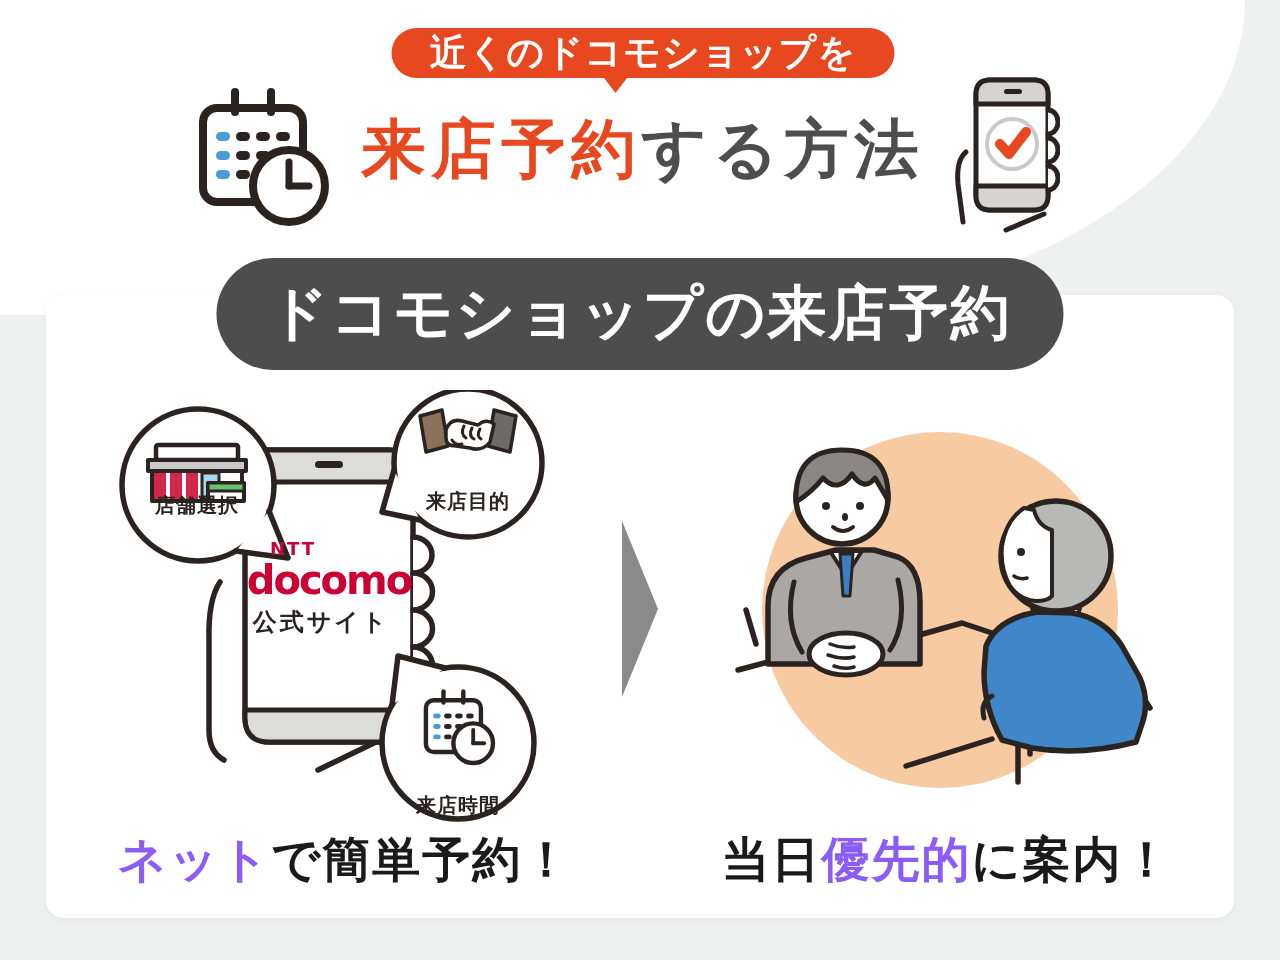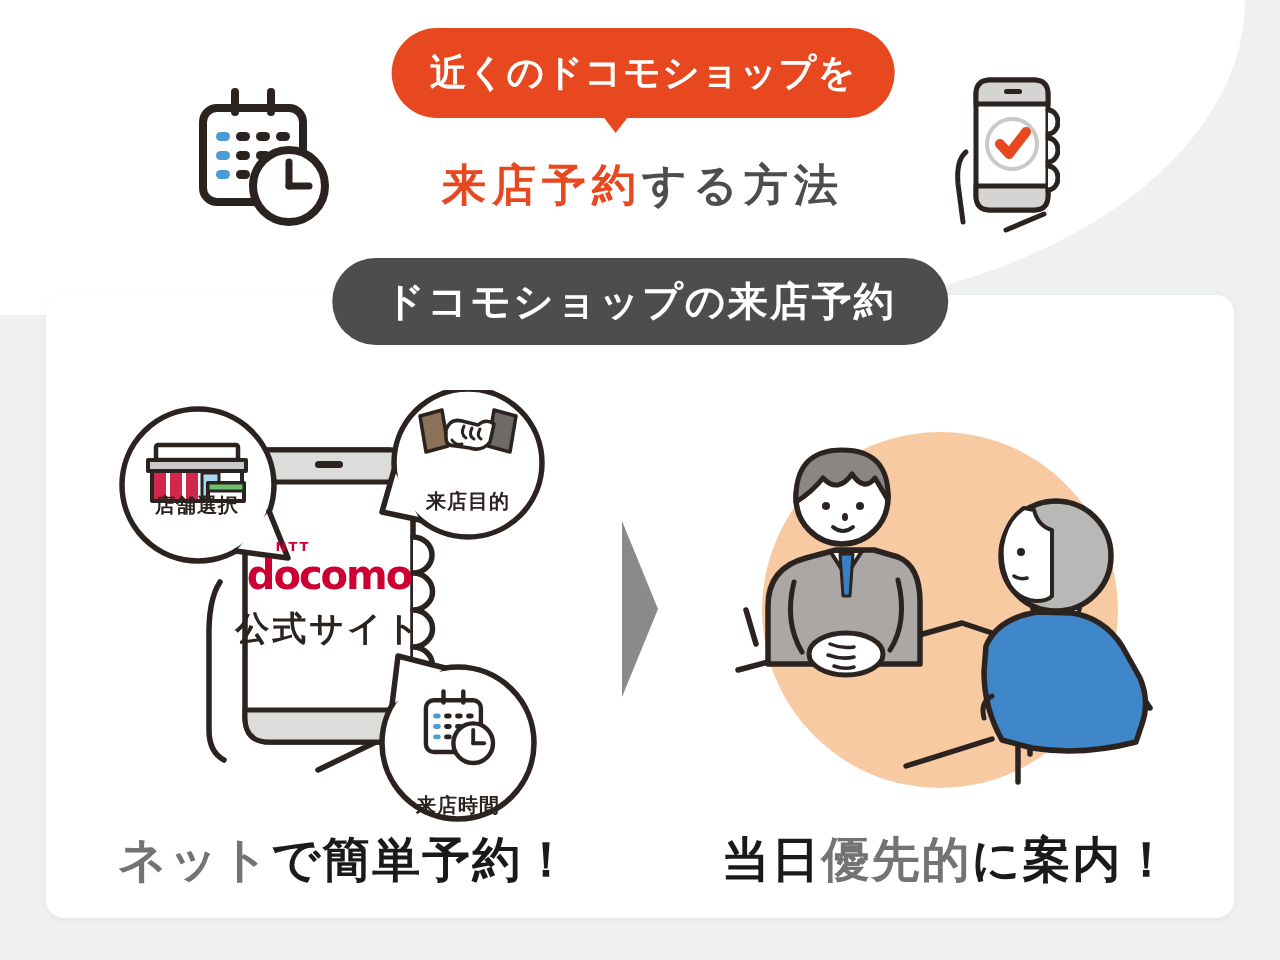--- a/index.html
+++ b/index.html
@@ -24,76 +24,76 @@
   .hdr-phone { position:absolute; left:948px; top:62px; }
   .header-center {
     position:absolute; left:643px; top:28px;
     transform:translateX(-50%);
     display:flex; flex-direction:column; align-items:center;
   }
   .speech-bubble {
     position:relative;
     background:#e8481f; color:#ffffff;
     font-size:37px; font-weight:bold; letter-spacing:1px;
-    padding:20px 38px; border-radius:999px;
+    padding:0 38px; border-radius:999px;
     white-space:nowrap;
   }
   .speech-bubble .tail {
     position:absolute; bottom:-15px; left:42%;
     width:0; height:0;
     border-left:13px solid transparent;
     border-right:13px solid transparent;
     border-top:17px solid #e8481f;
   }
   .main-title {
-    margin-top:38px; white-space:nowrap;
-    font-size:44px; font-weight:bold; letter-spacing:6px;
+    margin-top:28px; white-space:nowrap;
+    font-size:64px; font-weight:bold; letter-spacing:6px;
     color:#4d4d4d;
   }
   .main-title .hl { color:#e8481f; }
   
   .section-pill {
     position:absolute; left:640px; top:258px;
     transform:translateX(-50%);
     background:#4d4d4d; color:#ffffff;
-    font-size:40px; font-weight:bold; letter-spacing:2px;
+    font-size:59px; font-weight:bold; letter-spacing:2px;
     padding:16px 52px; border-radius:999px;
     white-space:nowrap; z-index:3;
   }
   
   .card {
     position:absolute; left:46px; top:295px;
     width:1188px; height:623px;
     background:#ffffff; border-radius:18px;
     box-shadow:0 2px 8px rgba(0,0,0,0.05);
     z-index:1;
   }
   .left-illo { position:absolute; left:64px; top:95px; width:470px; height:460px; }
   .left-illo svg.art { position:absolute; left:0; top:0; }
   .overlay { position:absolute; transform:translateX(-50%); text-align:center; white-space:nowrap; }
   .docomo-logo { left:219px; top:150px; line-height:1; }
-  .docomo-ntt { font-size:13px; font-weight:bold; color:#cc0033; letter-spacing:2px; transform:translateX(-36px); }
+  .docomo-ntt { font-size:18px; font-weight:bold; color:#cc0033; letter-spacing:2px; transform:translateX(-36px); }
   .docomo-word { font-size:40px; font-weight:bold; color:#cc0033; letter-spacing:-2px; margin-top:2px;text-align:right; }
-  .official-site { left:219px; top:216px; font-size:34px; font-weight:bold; color:#2b2320; letter-spacing:3px; }
+  .official-site { left:211px; top:216px; font-size:24px; font-weight:bold; color:#2b2320; letter-spacing:3px; }
   .bubble-label { font-size:20px; font-weight:bold; color:#2b2320; letter-spacing:1px; }
   .bl-1 { left:87px;  top:102px; }
   .bl-2 { left:358px; top:98px; }
   .bl-3 { left:348px; top:402px; }
   .flow-arrow {
     position:absolute; left:576px; top:226px;
     width:36px; height:176px; background:#8a8a8a;
     clip-path:polygon(0 0, 100% 50%, 0 100%);
   }
   .right-illo { position:absolute; left:654px; top:115px; width:480px; height:420px; }
   .caption {
     position:absolute; top:533px; transform:translateX(-50%);
     font-size:48px; font-weight:bold; color:#1a1a1a;
     letter-spacing:2px; white-space:nowrap;
   }
-  .caption .hl { color:#737373; }
+  .caption .hl { color:#8b5cf6; }
   .caption-left  { left:299px; }
   .caption-right { left:889px;margin-left:12px; }
   svg .ol { stroke:#2b2320; stroke-linecap:round; stroke-linejoin:round; }
 </style>
 </head>
 <body>
 
 <svg width="0" height="0" style="position:absolute" aria-hidden="true">
   <defs>
     <g id="calicon">

